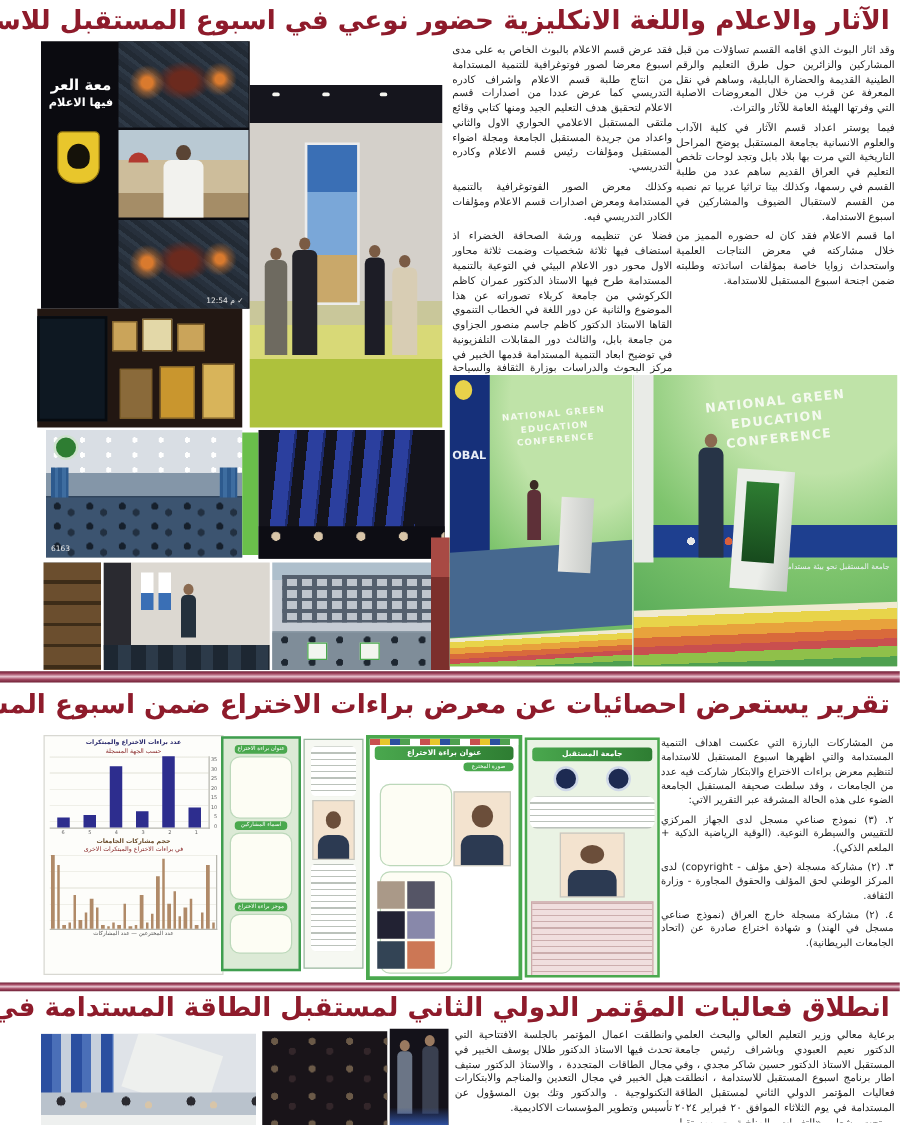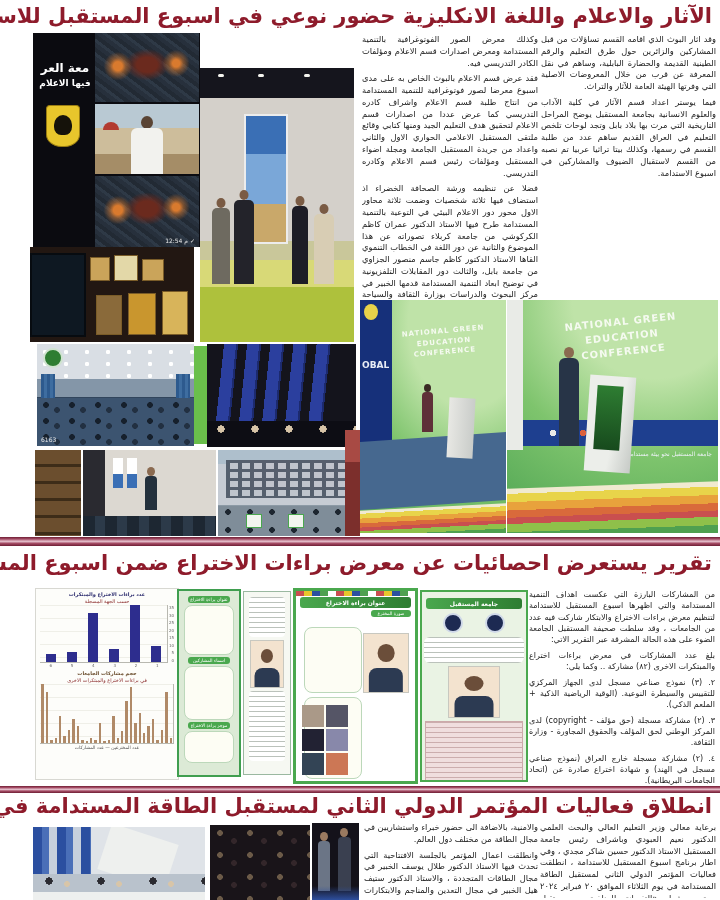--- a/index.html
+++ b/index.html
@@ -203,24 +203,25 @@
 </head>
 <body>
 
 <div class="page">
 
   <h1 class="headline h-1">الآثار والاعلام واللغة الانكليزية حضور نوعي في اسبوع المستقبل للاستدامة</h1>
 
   <div class="col s1-right">
     <p>وقد اثار البوث الذي اقامه القسم تساؤلات من قبل المشاركين والزائرين حول طرق التعليم والرقم الطينية القديمة والحضارة البابلية، وساهم في نقل المعرفة عن قرب من خلال المعروضات الاصلية التي وفرتها الهيئة العامة للآثار والتراث.</p>
     <p>فيما يوستر اعداد قسم الآثار في كلية الآداب والعلوم الانسانية بجامعة المستقبل يوضح المراحل التاريخية التي مرت بها بلاد بابل وتجد لوحات تلخص التعليم في العراق القديم ساهم عدد من طلبة القسم في رسمها، وكذلك بيتا تراثيا عربيا تم نصبه من القسم لاستقبال الضيوف والمشاركين في اسبوع الاستدامة.</p>
+    <p>اما قسم الاعلام فقد كان له حضوره المميز من خلال مشاركته في معرض النتاجات العلمية واستحداث زوايا خاصة بمؤلفات اساتذته وطلبته ضمن اجنحة اسبوع المستقبل للاستدامة.</p>
   </div>
   <div class="col s1-mid">
+    <p>فقد عرض قسم الاعلام بالبوث الخاص به على مدى اسبوع معرضا لصور فوتوغرافية للتنمية المستدامة من انتاج طلبة قسم الاعلام واشراف كادره التدريسي كما عرض عددا من اصدارات قسم الاعلام لتحقيق هدف التعليم الجيد ومنها كتابي وقائع ملتقى المستقبل الاعلامي الحواري الاول والثاني واعداد من جريدة المستقبل الجامعة ومجلة اضواء المستقبل ومؤلفات رئيس قسم الاعلام وكادره التدريسي.</p>
     <p>وكذلك معرض الصور الفوتوغرافية بالتنمية المستدامة ومعرض اصدارات قسم الاعلام ومؤلفات الكادر التدريسي فيه.</p>
-    <p>فقد عرض قسم الاعلام بالبوث الخاص به على مدى اسبوع معرضا لصور فوتوغرافية للتنمية المستدامة من انتاج طلبة قسم الاعلام واشراف كادره التدريسي كما عرض عددا من اصدارات قسم الاعلام لتحقيق هدف التعليم الجيد ومنها كتابي وقائع ملتقى المستقبل الاعلامي الحواري الاول والثاني واعداد من جريدة المستقبل الجامعة ومجلة اضواء المستقبل ومؤلفات رئيس قسم الاعلام وكادره التدريسي.</p>
     <p>فضلا عن تنظيمه ورشة الصحافة الخضراء اذ استضاف فيها ثلاثة شخصيات وضمت ثلاثة محاور الاول محور دور الاعلام البيئي في التوعية بالتنمية المستدامة طرح فيها الاستاذ الدكتور عمران كاظم الكركوشي من جامعة كربلاء تصوراته عن هذا الموضوع والثانية عن دور اللغة في الخطاب التنموي القاها الاستاذ الدكتور كاظم جاسم منصور الجزاوي من جامعة بابل، والثالث دور المقابلات التلفزيونية في توضيح ابعاد التنمية المستدامة قدمها الخبير في مركز البحوث والدراسات بوزارة الثقافة والسياحة والآثار الاستاذ المساعد الدكتور علي شمخي.</p>
 
   </div>
 
   <div class="ph media-panel">
     <div class="panel-title">
       <span>معة العر</span>
       <span class="sub">فيها الاعلام</span>
     </div>
     <div class="panel-logo">
@@ -435,21 +436,20 @@
       <div></div>
       <div></div>
     </div>
     <div class="p-lines" style="height:26px;background-color:#fff;border-radius:6px"></div>
     <div class="mugshot" style="height:50px;margin:3px 26px"></div>
     <div class="p4-pink"></div>
   </div>
 
   <div class="col s2-text">
     <p>من المشاركات البارزة التي عكست اهداف التنمية المستدامة والتي اظهرها اسبوع المستقبل للاستدامة لتنظيم معرض براءات الاختراع والابتكار شاركت فيه عدد من الجامعات ، وقد سلطت صحيفة المستقبل الجامعة الضوء على هذه الحالة المشرقة عبر التقرير الاتي:</p>
-    <p>بلغ عدد المشاركات في معرض براءات اختراع والمبتكرات الاخرى (٨٢) مشاركة .. وكما يلي:</p>
     <p>٢. (٣) نموذج صناعي مسجل لدى الجهاز المركزي للتقييس والسيطرة النوعية. (الوقية الرياضية الذكية + الملعم الذكي).</p>
     <p>٣. (٢) مشاركة مسجلة (حق مؤلف - copyright) لدى المركز الوطني لحق المؤلف والحقوق المجاورة - وزارة الثقافة.</p>
     <p>٤. (٢) مشاركة مسجلة خارج العراق (نموذج صناعي مسجل في الهند) و شهادة اختراع صادرة عن (اتحاد الجامعات البريطانية).</p>
 
   </div>
 
   <div class="sep sep-2"></div>
   <h1 class="headline h-3">انطلاق فعاليات المؤتمر الدولي الثاني لمستقبل الطاقة المستدامة في جامعة المستقبل</h1>
 
   <div class="ph panel2">
@@ -462,17 +462,16 @@
   <div class="ph award">
     <div class="f1"></div>
     <div class="f2"></div>
     <div class="glow"></div>
   </div>
 
   <div class="col s3-right">
     <p>برعاية معالي وزير التعليم العالي والبحث العلمي الدكتور نعيم العبودي وباشراف رئيس جامعة المستقبل الاستاذ الدكتور حسين شاكر مجدي ، وفي اطار برنامج اسبوع المستقبل للاستدامة ، انطلقت فعاليات المؤتمر الدولي الثاني لمستقبل الطاقة المستدامة في يوم الثلاثاء الموافق ٢٠ فبراير ٢٠٢٤ ، تحت شعار «التغيرات المناخية - ومستقبل الاجيال».</p>
   </div>
   <div class="col s3-mid">
-    <p>والامنية، بالاضافة الى حضور خبراء واستشاريين في مجال الطاقة من مختلف دول العالم.</p>
     <p>وانطلقت اعمال المؤتمر بالجلسة الافتتاحية التي تحدث فيها الاستاذ الدكتور طلال يوسف الخبير في مجال الطاقات المتجددة ، والاستاذ الدكتور ستيف هيل الخبير في مجال التعدين والمناجم والابتكارات التكنولوجية . والدكتور وتك بون المسؤول عن تأسيس وتطوير المؤسسات الاكاديمية.</p>
   </div>
 
 </div>
 
 </body></html>

